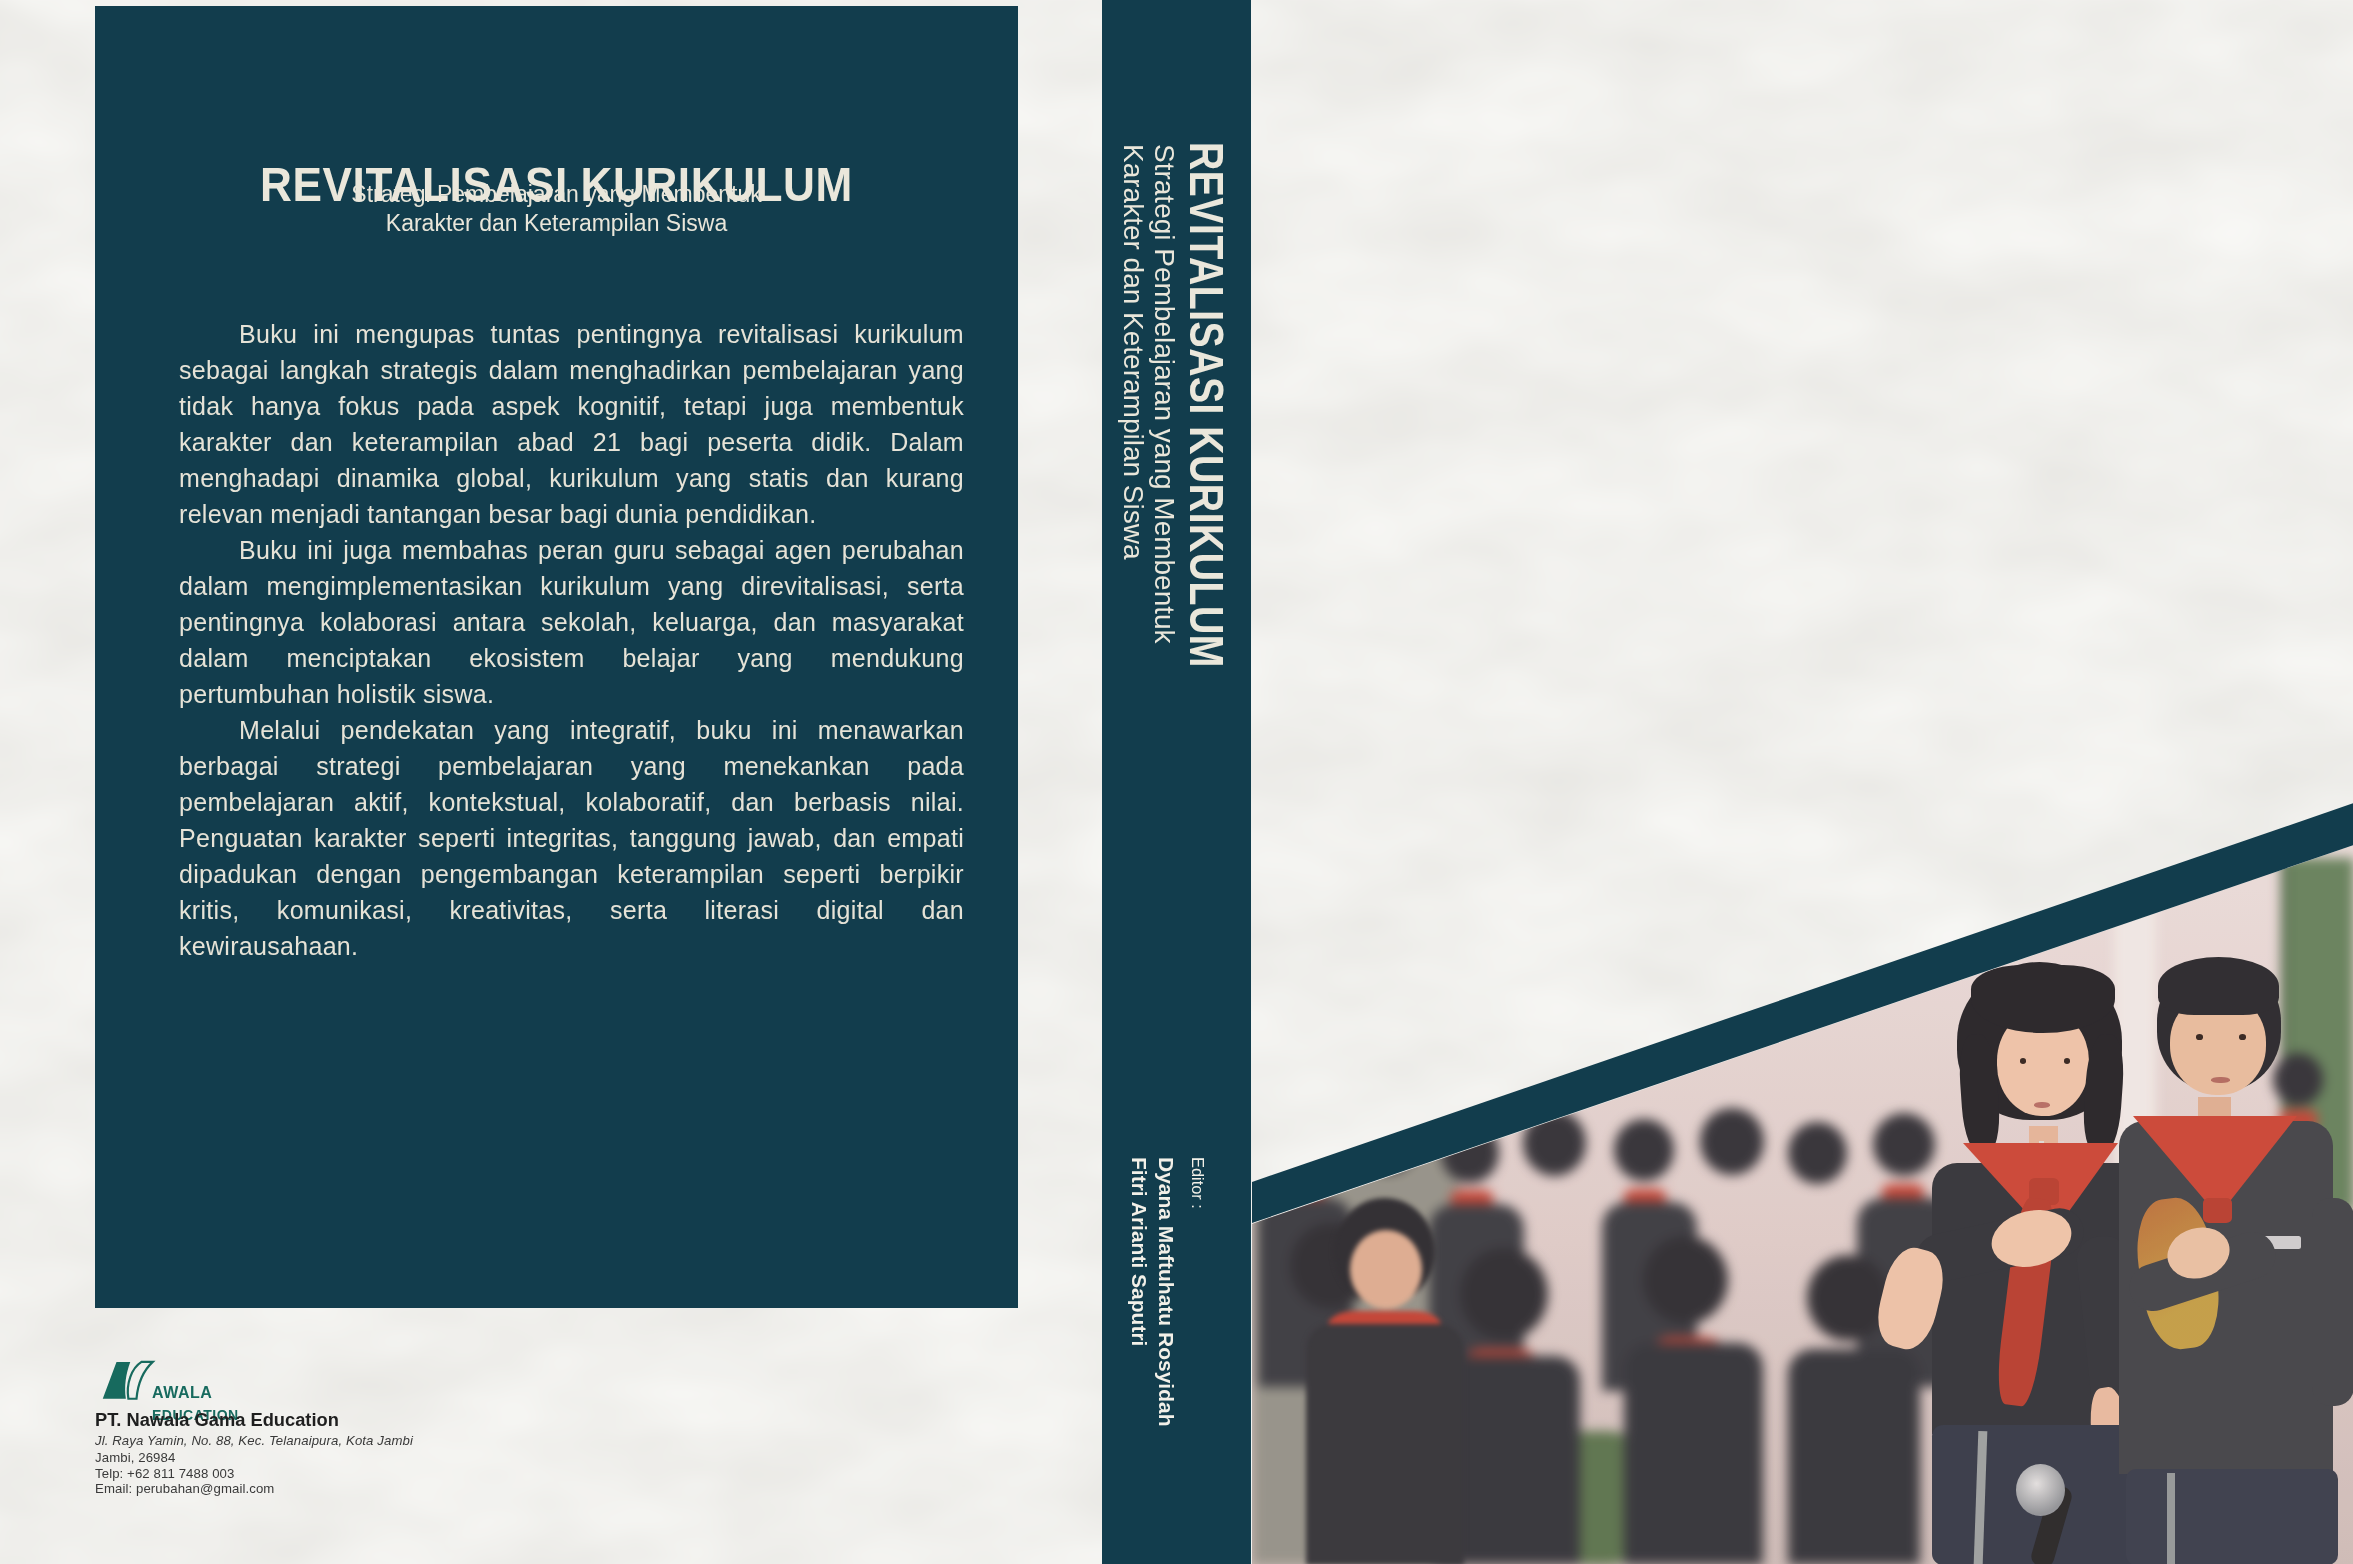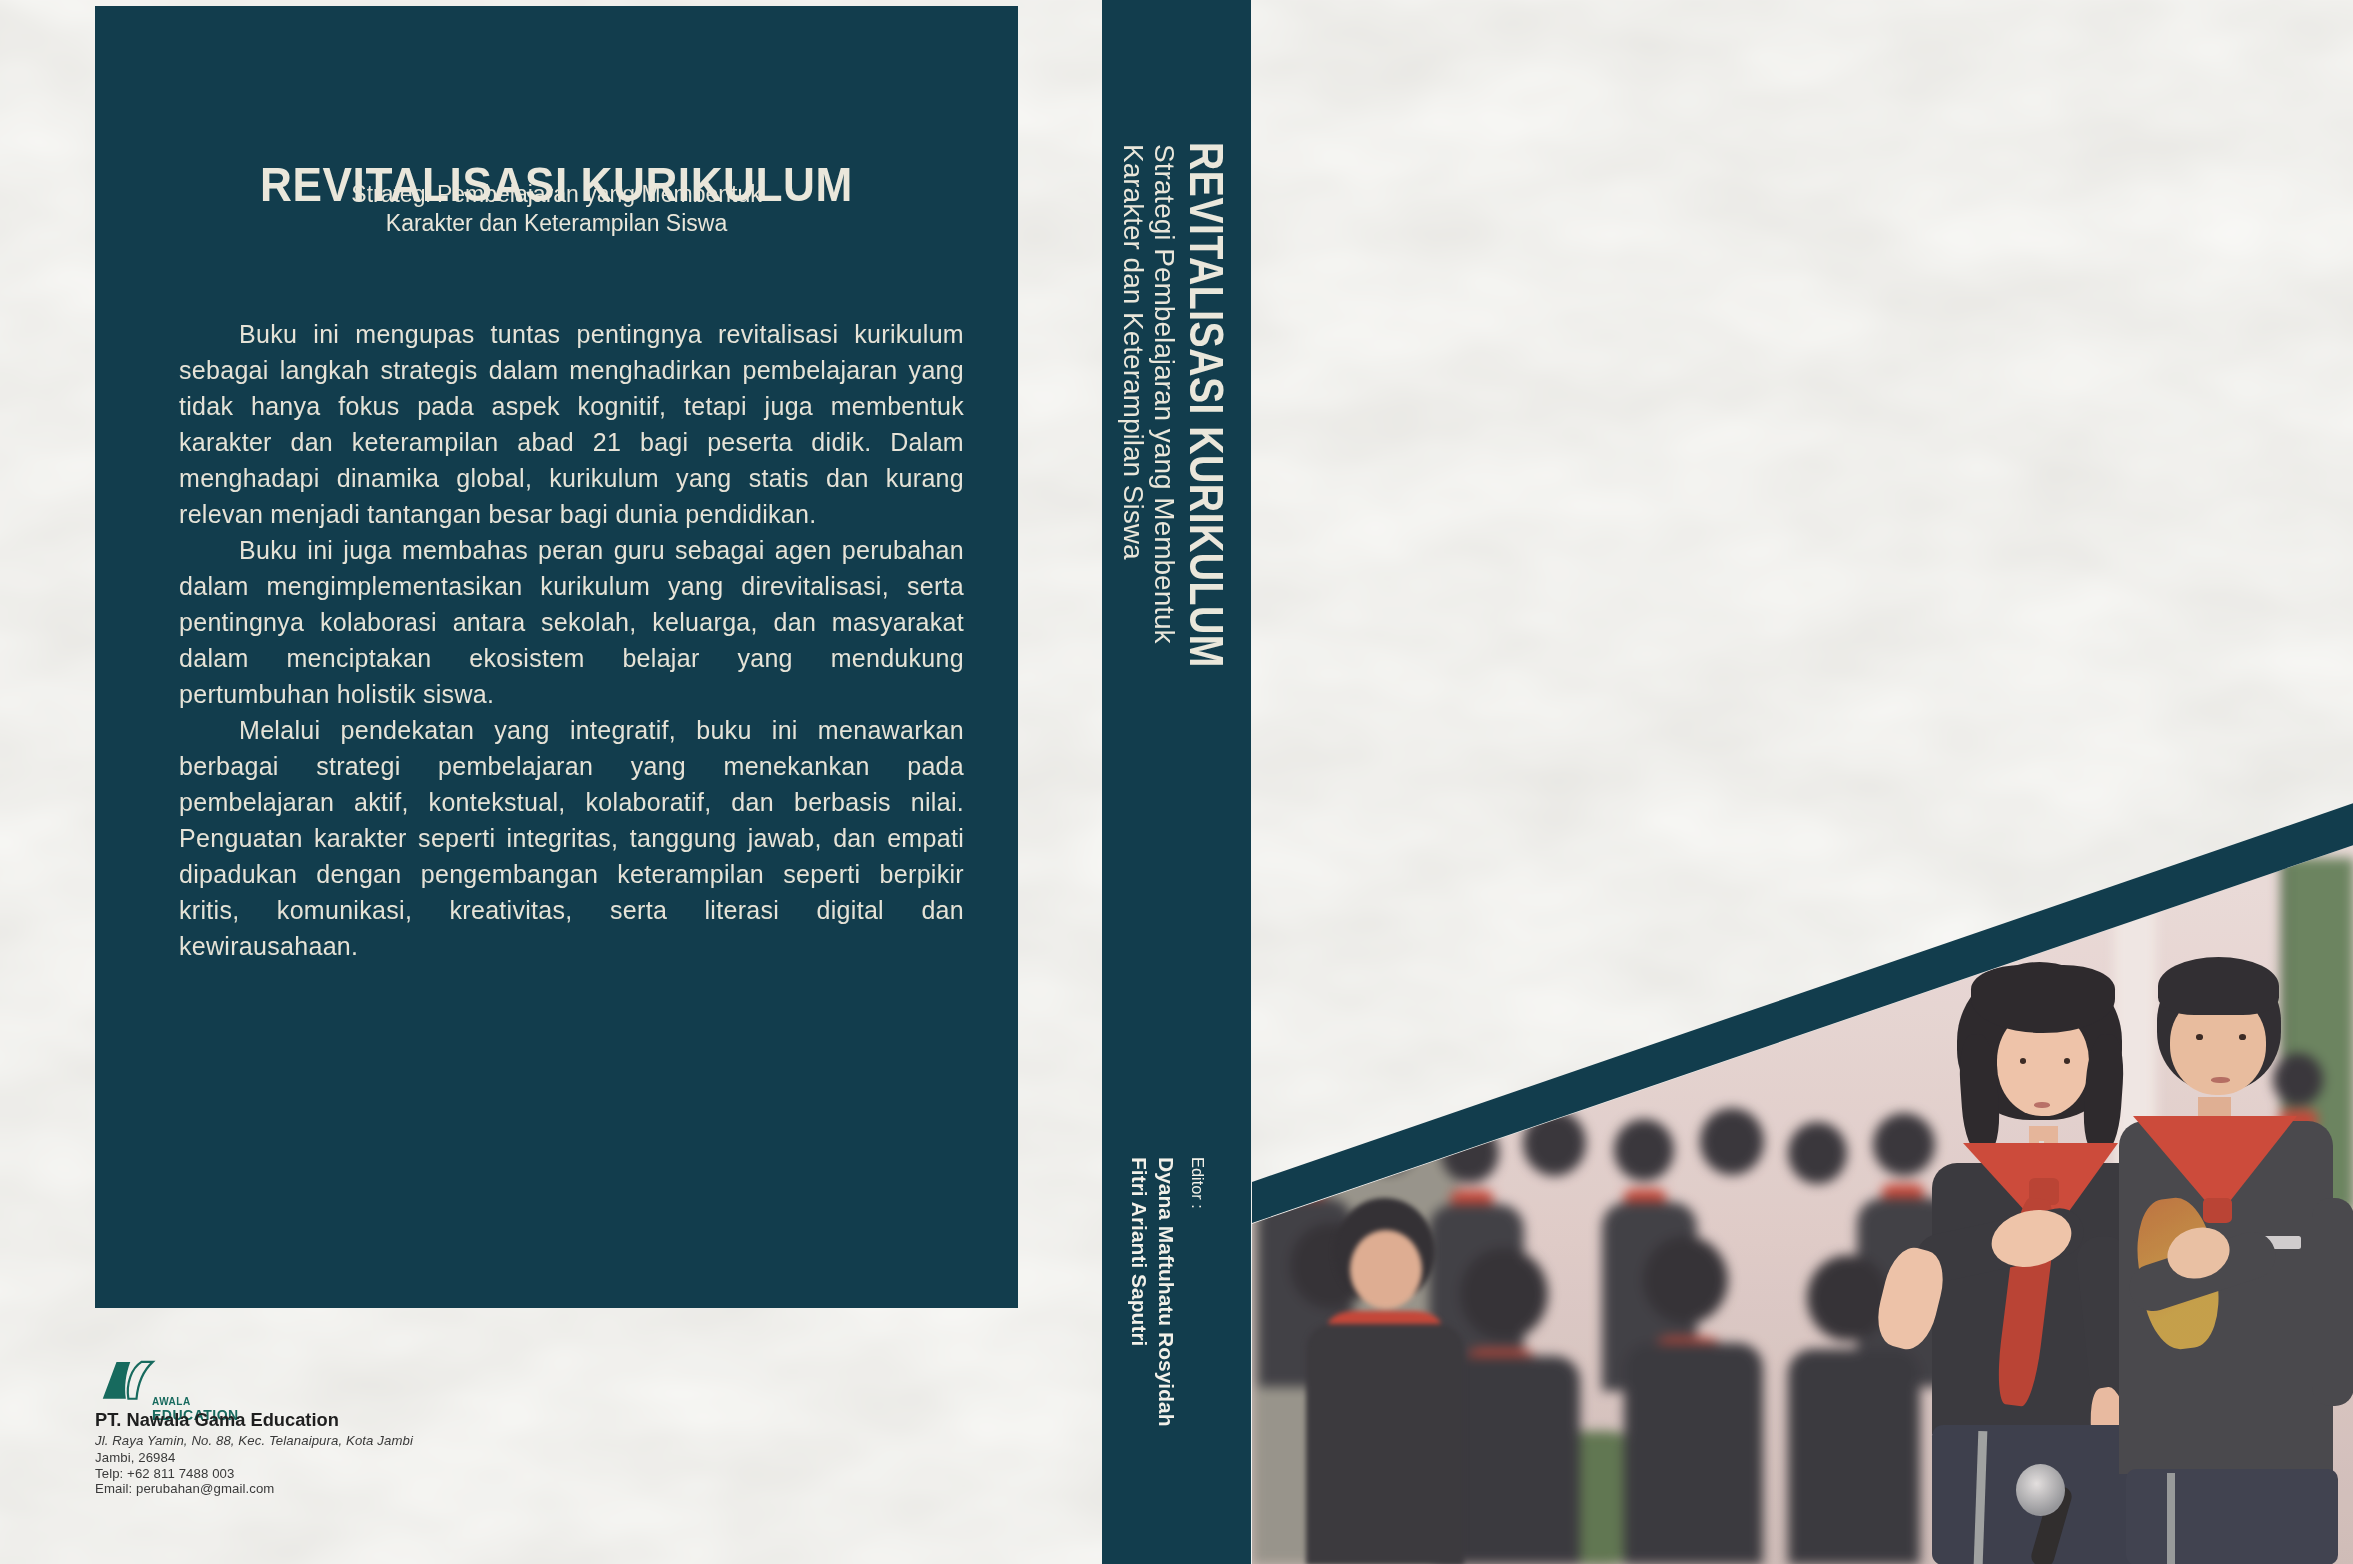--- a/index.html
+++ b/index.html
@@ -19,21 +19,21 @@
   .back-subtitle{position:absolute;left:0;top:174px;width:100%;text-align:center;
                  font-size:23px;line-height:1.24;font-weight:400;color:#e9e6da;}
   .synopsis{position:absolute;left:84px;top:310px;width:785px;color:#e6e3d7;
             font-size:25px;line-height:1.44;letter-spacing:0.3px;text-align:justify;}
   .synopsis p{margin:0;text-indent:60px;}
 
   
   .publisher{position:absolute;left:95px;top:1355px;z-index:2;width:567px;}
   .pub-logo{position:absolute;left:5px;top:5px;width:58px;height:40px;}
   .logo-word{position:absolute;left:57px;color:#176a5e;font-weight:700;letter-spacing:0.5px;}
-  .logo-word.l1{top:29px;font-size:10px;margin-top:12px;}
+  .logo-word.l1{top:29px;font-size:16px;}
   .logo-word.l2{top:52px;font-size:14px;}
   .pub-name{position:absolute;left:0;top:54px;font-size:18.3px;font-weight:700;color:#1f1f1f;}
   .pub-line{position:absolute;left:0;font-size:13.2px;color:#3a3a3a;letter-spacing:0.1px;}
   .pub-line.a1{top:78px;font-style:italic;} .pub-line.a2{top:95px;}
   .pub-line.a3{top:111px;} .pub-line.a4{top:126px;}
 
   
   .spine{position:absolute;left:1102px;top:0;width:149px;height:1565px;z-index:3;}
   .vtext{writing-mode:vertical-rl;}
   .spine-title{position:absolute;top:142px;right:16.4px;font-size:49px;font-weight:800;

